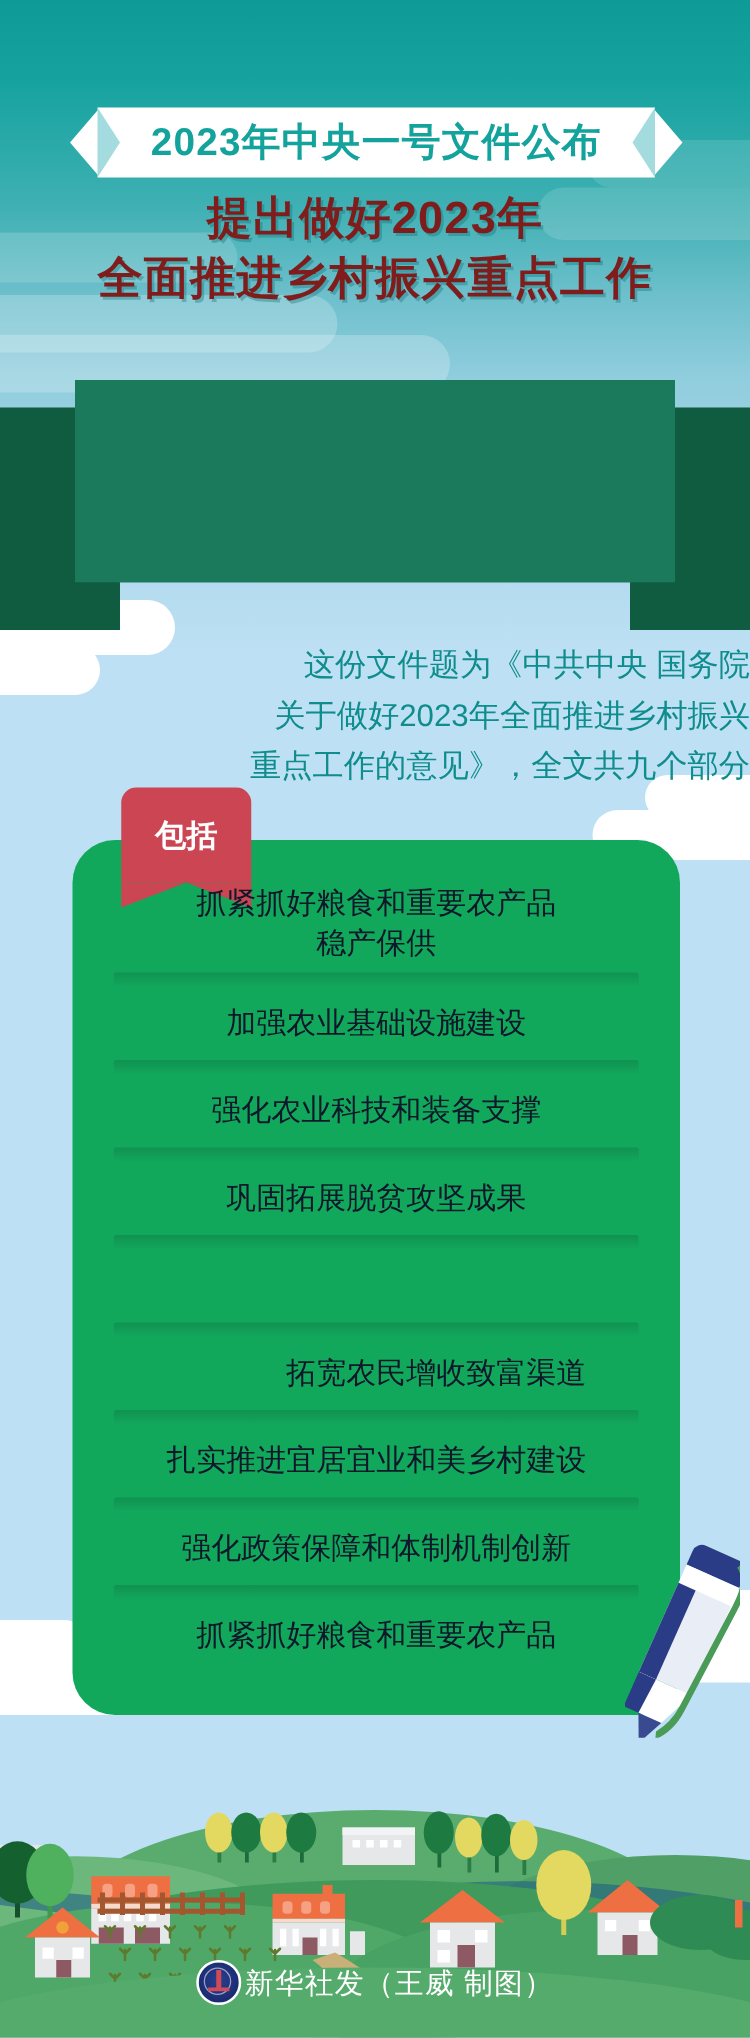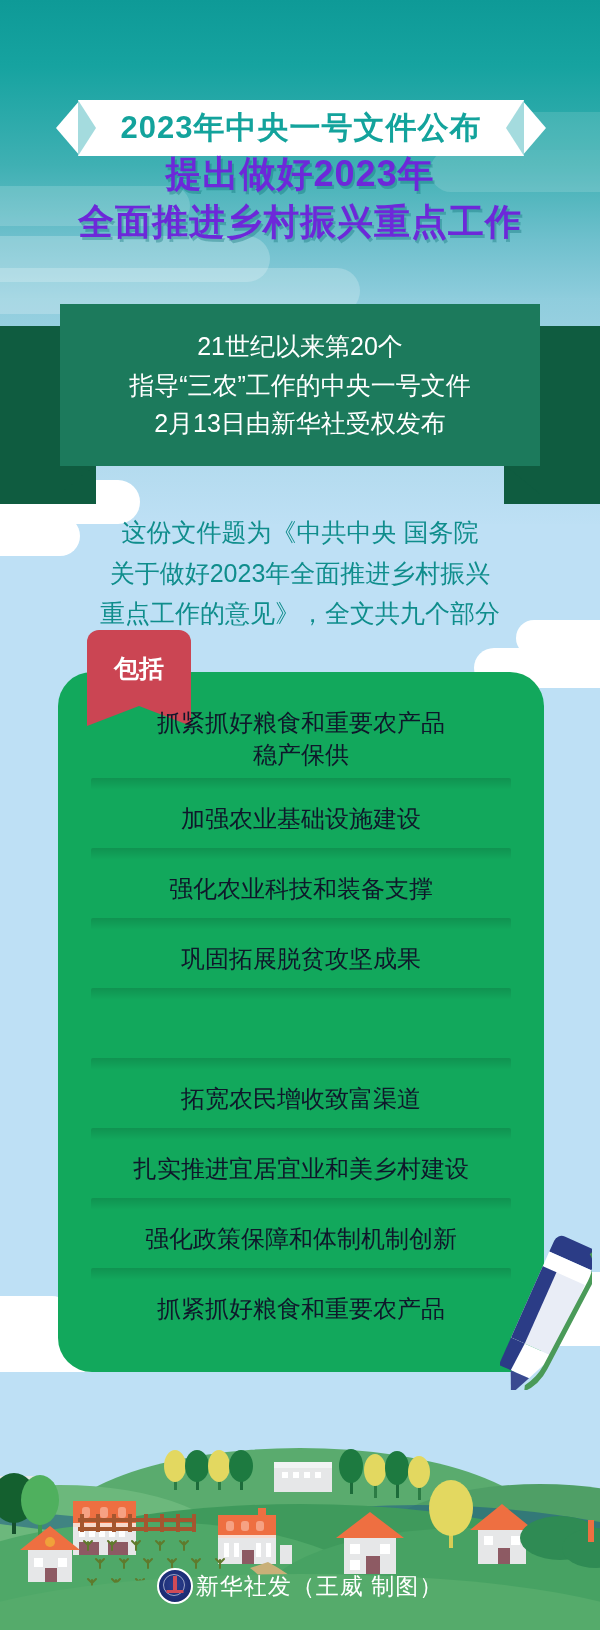--- a/index.html
+++ b/index.html
@@ -30,60 +30,60 @@
   .cl-a{left:-70px;top:480px;width:210px;height:44px;border-radius:24px;}
   .cl-b{left:-70px;top:516px;width:150px;height:40px;border-radius:22px;}
   .cl-c{left:474px;top:648px;width:180px;height:40px;border-radius:22px;}
   .cl-d{left:516px;top:620px;width:140px;height:36px;border-radius:20px;}
   .cl-e{left:500px;top:1306px;width:170px;height:40px;border-radius:22px;}
   .cl-f{left:540px;top:1272px;width:130px;height:36px;border-radius:20px;}
   .cl-g{left:-70px;top:1330px;width:190px;height:42px;border-radius:22px;}
   .cl-h{left:-70px;top:1296px;width:140px;height:36px;border-radius:20px;}
 
   
-  .ribbon{position:absolute;left:56px;top:100px;width:490px;height:56px;}
+  .ribbon{position:absolute;left:56px;top:86px;width:490px;height:56px;}
   .ribbon .body{position:absolute;left:22px;top:0;width:446px;height:56px;background:#ffffff;}
   .ribbon .tail{position:absolute;top:0;width:0;height:0;}
   .ribbon .tail.l{left:0;border-top:28px solid transparent;border-bottom:28px solid transparent;border-right:24px solid #ffffff;}
   .ribbon .tail.r{right:0;border-top:28px solid transparent;border-bottom:28px solid transparent;border-left:24px solid #ffffff;}
   .ribbon .notch{position:absolute;top:0;width:0;height:0;}
   .ribbon .notch.l{left:22px;border-top:28px solid transparent;border-bottom:28px solid transparent;border-left:18px solid rgba(90,190,195,.55);}
   .ribbon .notch.r{right:22px;border-top:28px solid transparent;border-bottom:28px solid transparent;border-right:18px solid rgba(90,190,195,.55);}
   .ribbon-text{position:absolute;left:0;top:0;width:490px;height:56px;
     display:flex;align-items:center;justify-content:center;
     color:#13a39c;font-size:31px;font-weight:bold;letter-spacing:1px;}
 
   
   .main-title{position:absolute;left:0;top:150px;width:600px;text-align:center;
-    color:#6d28d9;font-size:36px;font-weight:bold;line-height:1.32;letter-spacing:1px;
+    color:#7f1d1d;font-size:36px;font-weight:bold;line-height:1.32;letter-spacing:1px;
     text-shadow:2px 3px 0 rgba(10,110,115,.35);}
 
   
   .gband{position:absolute;left:0;top:304px;width:600px;height:178px;}
   .gband .shadow-r{position:absolute;right:0;top:22px;width:96px;height:178px;background:#0f5c40;}
   .gband .shadow-l{position:absolute;left:0;top:22px;width:96px;height:178px;background:#0f5c40;}
   .gband .face{position:absolute;left:60px;top:0;width:480px;height:162px;background:#1c7a5c;}
   .gband .fold-l{position:absolute;left:60px;top:162px;width:0;height:0;
     border-left:34px solid #0f5c40;border-bottom:28px solid transparent;}
   .gband .fold-r{position:absolute;right:60px;top:162px;width:0;height:0;
     border-right:34px solid #0f5c40;border-bottom:28px solid transparent;}
   .gband-text{position:absolute;left:60px;top:0;width:480px;height:162px;
     display:flex;flex-direction:column;align-items:center;justify-content:center;
     color:#ffffff;font-size:25px;line-height:1.55;text-align:center;}
 
   
-  .intro{position:absolute;left:0;top:512px;width:600px;text-align:center;
+  .intro{position:absolute;left:0;top:512px;width:600px;text-align:right;
     color:#0f8d8c;font-size:25px;line-height:1.62;}
 
   
   .panel{position:absolute;left:58px;top:672px;width:486px;height:700px;
     background:#12a85c;border-radius:34px;}
   .panel-inner{position:absolute;left:0;top:0;width:486px;height:700px;}
 
-  .badge{position:absolute;left:29px;top:-42px;width:104px;height:76px;
+  .badge{position:absolute;left:39px;top:-42px;width:104px;height:76px;
     background:#cb4553;border-radius:12px 12px 0 0;
     display:flex;align-items:center;justify-content:center;
     color:#ffffff;font-size:25px;font-weight:bold;}
   .badge .pt-l{position:absolute;left:0;bottom:-20px;width:0;height:0;
     border-left:52px solid #cb4553;border-bottom:20px solid transparent;}
   .badge .pt-r{position:absolute;right:0;bottom:-20px;width:0;height:0;
     border-right:52px solid #cb4553;border-bottom:20px solid transparent;}
 
   .item{position:relative;width:486px;text-align:center;color:#0f172a;
     font-size:24px;line-height:1.34;display:flex;align-items:center;justify-content:center;}
@@ -145,25 +145,20 @@
     <div>提出做好2023年</div>
     <div>全面推进乡村振兴重点工作</div>
   </div>
 
   <div class="gband">
     <div class="shadow-l"></div>
     <div class="shadow-r"></div>
     <div class="face"></div>
     <div class="fold-l"></div>
     <div class="fold-r"></div>
-    <div class="gband-text">
-      <div>21世纪以来第20个</div>
-      <div>指导“三农”工作的中央一号文件</div>
-      <div>2月13日由新华社受权发布</div>
-    </div>
   </div>
 
   <div class="intro">
     <div>这份文件题为《中共中央 国务院</div>
     <div>关于做好2023年全面推进乡村振兴</div>
     <div>重点工作的意见》，全文共九个部分</div>
   </div>
 
   <div class="panel">
     <div class="badge">
@@ -191,21 +186,21 @@
           </div>
         </div>
         <div class="sep" style="position: absolute; left: 33px; top: 246px;"></div>
         <div class="item" style="position: absolute; left: 0px; top: 258px; height: 58px;">
           <div>
             <div>巩固拓展脱贫攻坚成果</div>
           </div>
         </div>
         <div class="sep" style="position: absolute; left: 33px; top: 316px;"></div>
         <div class="sep" style="position: absolute; left: 33px; top: 386px;"></div>
-        <div class="item" style="position: absolute; left: 0px; top: 398px; height: 58px;">
+        <div class="item" style="position: absolute; left: 0px; top: 398px; height: 58px; padding-left: 48px;">
           <div>
             <div>拓宽农民增收致富渠道</div>
           </div>
         </div>
         <div class="sep" style="position: absolute; left: 33px; top: 456px;"></div>
         <div class="item" style="position: absolute; left: 0px; top: 468px; height: 58px;">
           <div>
             <div>扎实推进宜居宜业和美乡村建设</div>
           </div>
         </div>

